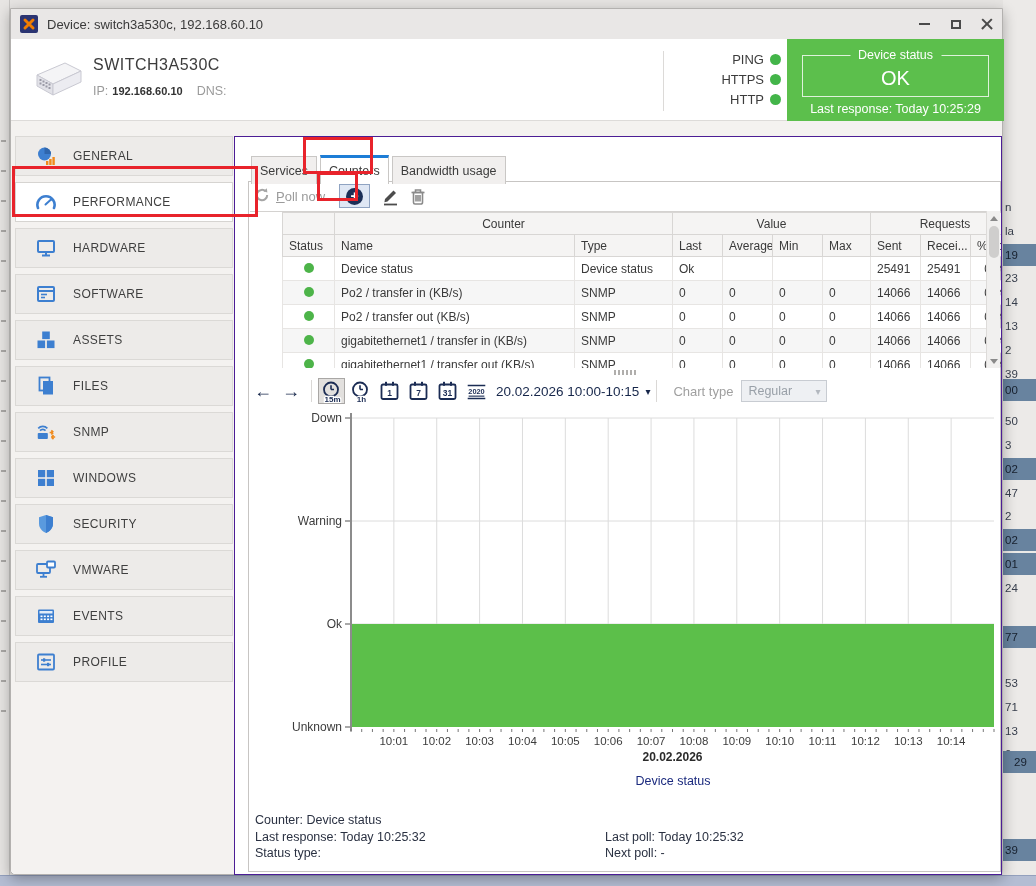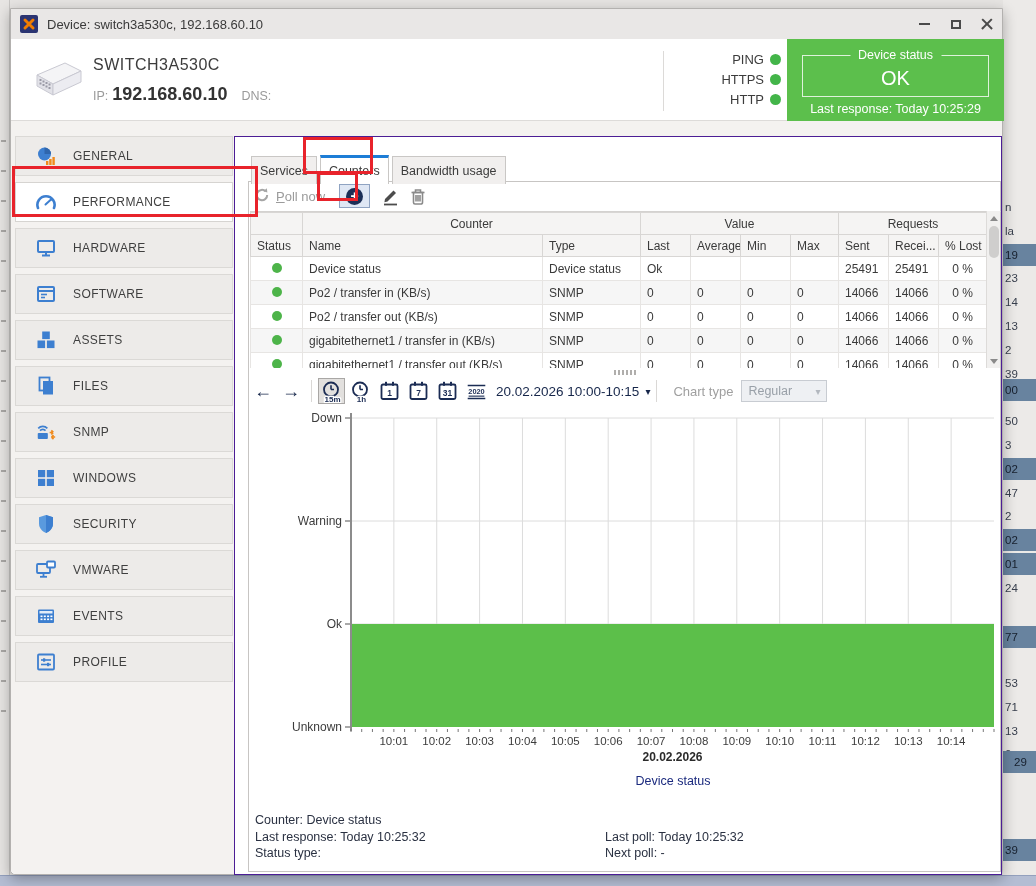--- a/index.html
+++ b/index.html
@@ -25,21 +25,21 @@
   .max-box{width:10px;height:9px;border:2px solid #4a4a4a;}
   .close-x{position:relative;width:12px;height:12px;}
   .close-x i,.close-x b{position:absolute;left:-1px;top:5px;width:14px;height:2.4px;background:#4a4a4a;}
   .close-x i{transform:rotate(45deg);} .close-x b{transform:rotate(-45deg);}
 
   
   .header{position:absolute;left:0;top:30px;right:0;height:82px;background:#fff;border-bottom:1px solid #dddbd9;}
   .dev-img{position:absolute;left:18px;top:14px;}
   .dev-name{position:absolute;left:82px;top:17px;font-size:16px;letter-spacing:.5px;color:#3c3c3c;}
   .dev-addr{position:absolute;left:82px;top:45px;font-size:12.5px;color:#9a9a9a;}
-  .dev-addr b{color:#333;font-size:18px;font-weight:bold;margin:0 14px 0 4px;}
+  .dev-addr b{color:#333;font-size:11px;font-weight:bold;margin:0 14px 0 4px;}
   .hdr-sep{position:absolute;left:652px;top:12px;width:1px;height:60px;background:#dcdad8;}
   .svc-list{position:absolute;left:660px;top:10px;width:110px;}
   .svc-row{display:flex;justify-content:flex-end;align-items:center;height:20px;}
   .svc-row .lbl{font-size:13px;color:#3c3c3c;margin-right:6px;}
   .dot{width:11px;height:11px;border-radius:50%;background:#43b549;}
   .status-panel{position:absolute;left:776px;top:0px;width:217px;height:82px;background:#5cbf4c;color:#fff;}
   .fieldset{position:absolute;left:15px;right:15px;top:16px;height:42px;border:1px solid rgba(255,255,255,.8);}
   .fieldset .legend{position:absolute;top:-8px;left:50%;transform:translateX(-50%);background:#5cbf4c;padding:0 8px;font-size:12.5px;white-space:nowrap;}
   .fieldset .big{text-align:center;font-size:20px;margin-top:11px;}
   .last-resp{position:absolute;left:0;right:0;bottom:5px;text-align:center;font-size:12.5px;}
@@ -62,21 +62,21 @@
   .tab-box{position:absolute;left:13px;top:44px;width:753px;height:691px;border:1px solid #c7c5c3;background:#fff;}
 
   
   .cbar{position:absolute;left:0;top:0;right:0;height:28px;display:flex;align-items:center;padding-left:5px;}
   .cbar .pollnow{display:flex;align-items:center;color:#9b9b9b;font-size:13px;gap:6px;margin-right:14px;cursor:default;}
   .addbtn{width:31px;height:24px;background:#dfe7f4;border:1px solid #8fa3c2;display:flex;align-items:center;justify-content:center;cursor:pointer;}
   .addbtn .circ{width:17px;height:17px;border-radius:50%;background:#1c2f57;color:#fff;font-size:14px;font-weight:bold;line-height:16px;text-align:center;}
   .tool-ic{margin-left:11px;cursor:pointer;display:flex;align-items:center;}
 
   
-  .tablewrap{position:absolute;left:1px;top:29px;width:751px;height:157px;overflow:hidden;border-top:1px solid #d4d2d0;}
+  .tablewrap{position:absolute;left:1px;top:29px;width:751px;height:157px;overflow:hidden;border-top:1px solid #d4d2d0;padding-left:32px;}
   table.ctr{border-collapse:collapse;table-layout:fixed;width:737px;font-size:12px;color:#3a3a3a;}
   table.ctr th{font-weight:normal;background:#f5f4f3;border:1px solid #d8d6d4;height:22px;padding:0 6px;text-align:left;overflow:hidden;white-space:nowrap;}
   table.ctr th.gh{text-align:center;}
   table.ctr td{border:1px solid #e7e5e3;height:24px;padding:0 6px;overflow:hidden;white-space:nowrap;}
   table.ctr tr.alt td{background:#f6f6f6;}
   table.ctr td.c{text-align:center;}
   table.ctr td.r{text-align:right;padding-right:14px;}
   .tdot{width:10px;height:10px;border-radius:50%;background:#4db449;display:inline-block;}
   
   .vscroll{position:absolute;right:0px;top:29px;width:14px;height:157px;background:#f1f0ef;border-left:1px solid #dddbd9;}

